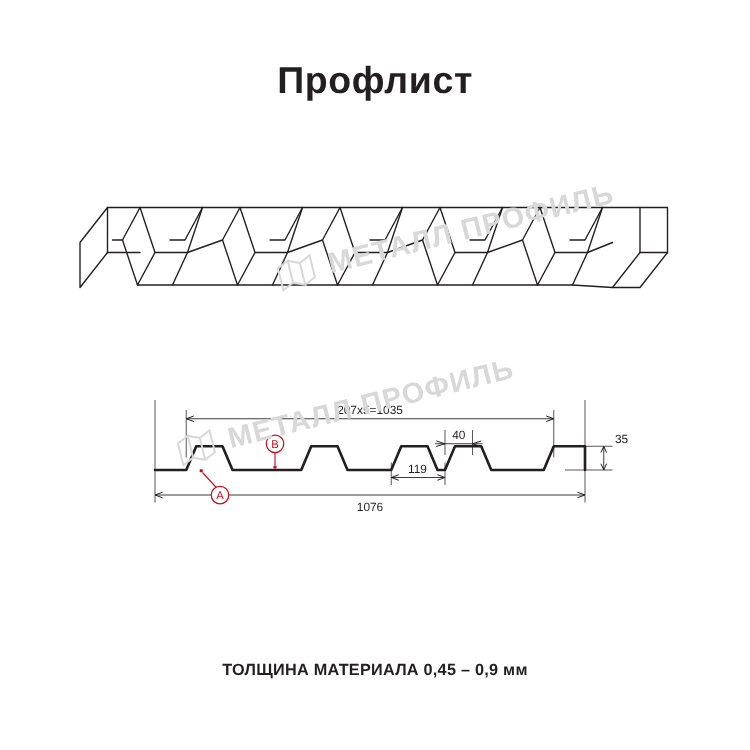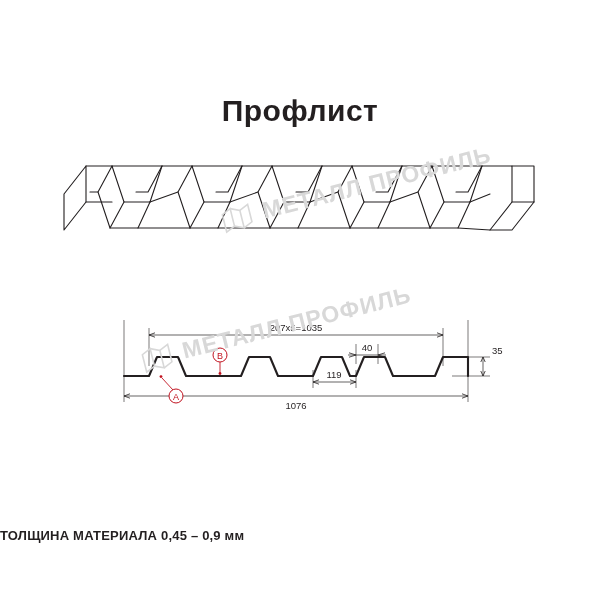--- a/index.html
+++ b/index.html
@@ -28,21 +28,20 @@
     top: 48px;
     width: 600px;
     text-align: center;
   }
   .title {
     font-size: 30px;
     font-weight: bold;
     letter-spacing: 0.5px;
     color: #231f20;
     line-height: 1.1;
-    margin-top: 46px;
   }
   .subtitle {
     margin-top: 10px;
     font-size: 14px;
     font-weight: bold;
     color: #231f20;
     letter-spacing: 0.3px;
   }
 
   
@@ -79,20 +78,21 @@
   }
   .wm1 { left: 222px; top: 208px; transform: rotate(-14deg); transform-origin: left center; }
   .wm2 { left: 142px; top: 348px; transform: rotate(-14deg); transform-origin: left center; }
 
   
   .footer {
     position: absolute;
     left: 0;
     top: 528px;
     width: 600px;
+    text-align: center;
     font-size: 13px;
     font-weight: bold;
     letter-spacing: 0.2px;
     color: #231f20;
   }
 
   .callout-label {
     font-size: 9px;
     fill: #c1121f;
     font-family: "Liberation Sans", sans-serif;

